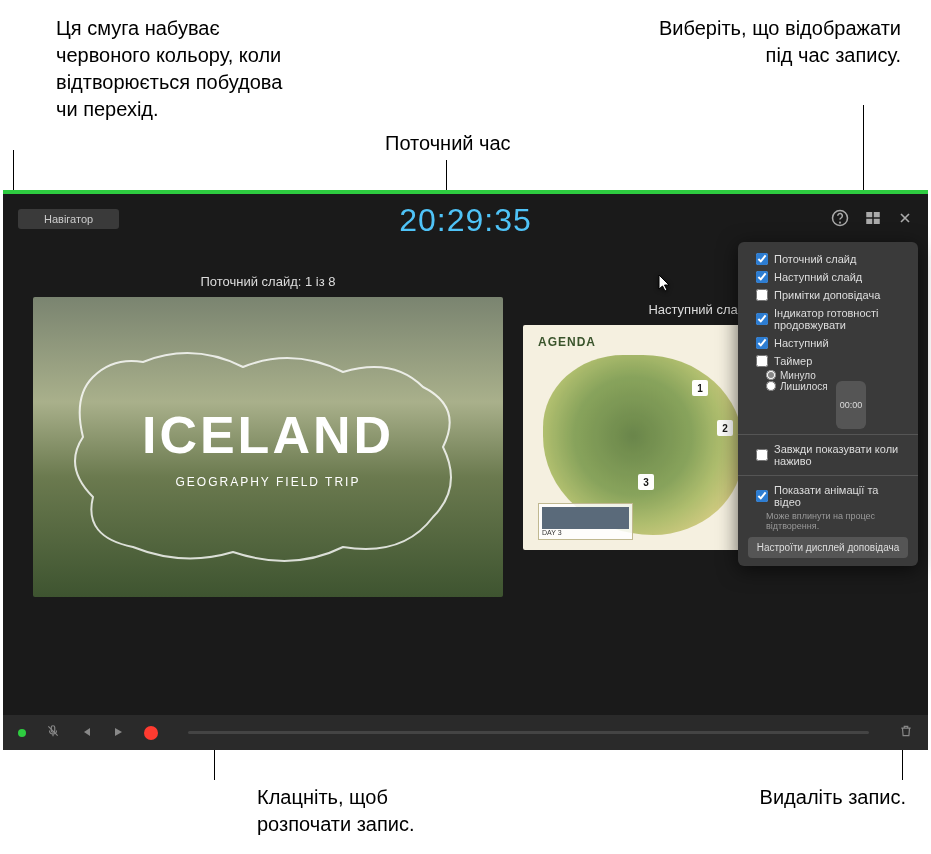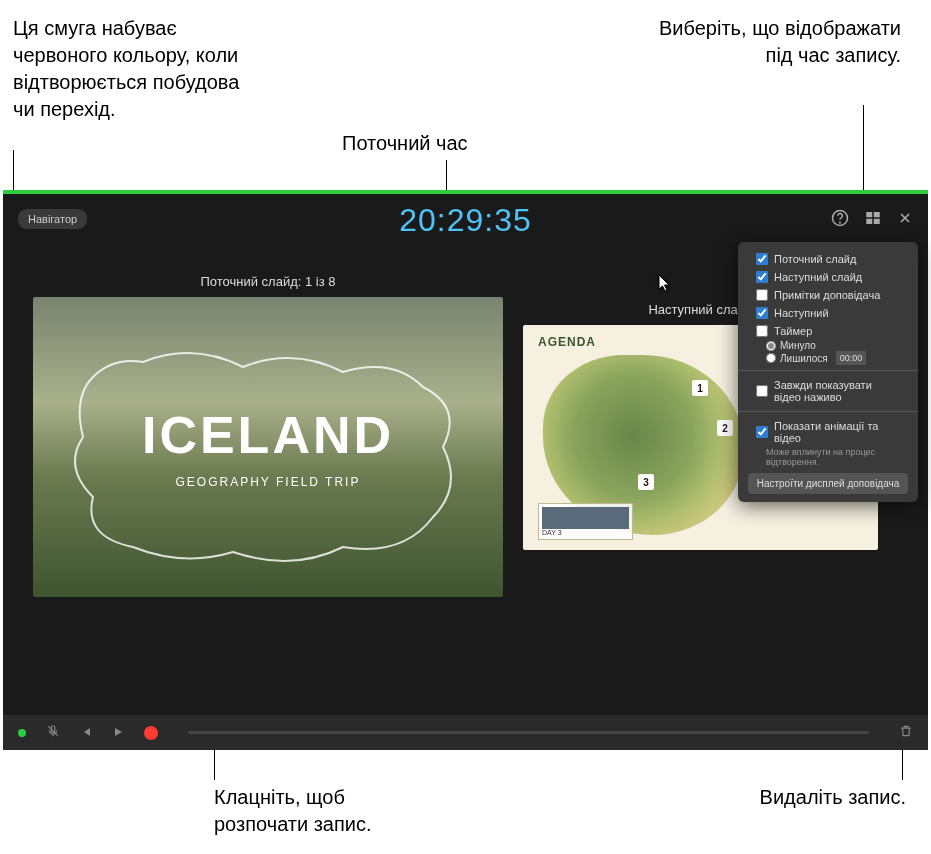--- a/index.html
+++ b/index.html
@@ -1,26 +1,26 @@
 <!DOCTYPE html>
 <html><head>
 <meta charset="utf-8">
 <style>
 * { margin: 0; padding: 0; box-sizing: border-box; }
 body { font-family: -apple-system, "Helvetica Neue", Arial, sans-serif; width: 931px; height: 854px; position: relative; background: #fff; }
 
-.callout { position: absolute; font-size: 20px; color: #000; line-height: 1.35; }
+.callout { position: absolute; font-size: 20px; color: #000; line-height: 1.35; margin-left: 43px; }
 .callout-line { position: absolute; background: #000; }
 
 .app { position: absolute; top: 190px; left: 3px; width: 925px; height: 560px; background: #000; color: #fff; overflow: visible; }
 .app .green-bar { position: absolute; top: 0; left: 0; right: 0; height: 4px; background: #2ecc40; }
 .app-body { position: absolute; top: 4px; left: 0; right: 0; bottom: 0; background: #1a1a1a; }
 
 .top-bar { position: relative; height: 50px; display: flex; align-items: center; }
-.nav-btn { position: absolute; left: 15px; top: 15px; background: #3a3a3a; color: #ccc; border: none; padding: 4px 10px; font-size: 11px; border-radius: 9px; }
+.nav-btn { position: absolute; left: 15px; top: 15px; background: #3a3a3a; color: #ccc; border: none; padding: 4px 26px; font-size: 11px; border-radius: 3px; }
 .clock { position: absolute; left: 50%; transform: translateX(-50%); top: 8px; font-size: 32px; color: #4fc3f7; font-weight: 300; letter-spacing: 1px; }
 .top-icons { position: absolute; right: 15px; top: 15px; display: flex; gap: 15px; align-items: center; }
 .top-icons svg { cursor: pointer; }
 
 .slide-area { position: relative; padding: 30px 30px 0 30px; display: flex; gap: 20px; }
 .slide-col { position: relative; }
 .slide-label { font-size: 13px; color: #ddd; margin-bottom: 8px; text-align: center; }
 .slide-current { width: 470px; }
 .slide-next { width: 355px; margin-top: 28px; }
 .slide-thumb { width: 100%; border-radius: 2px; overflow: hidden; position: relative; }
@@ -35,23 +35,23 @@
 .marker { position: absolute; width: 16px; height: 16px; background: #fff; color: #000; font-size: 10px; font-weight: 700; display: flex; align-items: center; justify-content: center; border-radius: 2px; }
 .day-card { position: absolute; right: 10px; width: 100px; background: rgba(255,255,255,.85); border: 1px solid #c0b890; padding: 3px; font-size: 7px; color: #333; }
 .day-card .dh { font-weight: 700; font-size: 8px; color: #3a542c; }
 .day-card .dimg { width: 100%; height: 22px; background: #889070; margin-bottom: 2px; }
 .day3 { position: absolute; left: 15px; bottom: 10px; width: 95px; background: rgba(255,255,255,.85); border: 1px solid #c0b890; padding: 3px; font-size: 7px; color: #333; }
 
 .popover { position: absolute; top: 48px; right: 10px; width: 180px; background: #3a3a3a; border-radius: 6px; padding: 8px 10px; font-size: 11px; color: #ddd; box-shadow: 0 4px 20px rgba(0,0,0,.6); z-index: 20; }
 .popover::before { content:''; position:absolute; top:-6px; right:32px; border:6px solid transparent; border-bottom-color:#3a3a3a; }
 .popover .row { display: flex; align-items: center; gap: 6px; padding: 3px 8px; }
 .popover input[type=checkbox] { width: 12px; height: 12px; accent-color: #2d7dd2; }
-.popover .sub { padding-left: 18px; font-size: 10px; display: flex; align-items: center; gap: 4px; }
+.popover .sub { padding-left: 18px; font-size: 10px; display: flex; gap: 4px; }
 .popover input[type=radio] { width: 10px; height: 10px; accent-color: #888; }
-.popover .timebox { background: #555; padding: 2px 4px; border-radius: 0; font-size: 9px; margin-left: 4px; }
+.popover .timebox { background: #555; padding: 19px 4px; border-radius: 6px; font-size: 9px; margin-left: 4px; }
 .popover .hr { height: 1px; background: #555; margin: 5px -10px; }
 .popover .note { font-size: 9px; color: #999; padding-left: 18px; }
 .popover .cfg-btn { display: block; width: 100%; background: #555; border: none; color: #ddd; padding: 5px; border-radius: 4px; font-size: 10px; margin-top: 6px; cursor: pointer; }
 
 .bottom-bar { position: absolute; bottom: 0; left: 0; right: 0; height: 35px; background: #2a2a2a; display: flex; align-items: center; padding: 0 15px; gap: 20px; }
 .btm-icon { color: #888; cursor: pointer; }
 .green-dot { width: 8px; height: 8px; background: #2ecc40; border-radius: 50%; }
 .rec-btn { width: 14px; height: 14px; border-radius: 50%; background: #ff3b30; cursor: pointer; }
 .trash { margin-left: auto; color: #888; cursor: pointer; }
 .scrub { flex: 1; height: 3px; background: #444; border-radius: 2px; margin: 0 10px; }
@@ -116,39 +116,43 @@
       <label class="row">
           <input type="checkbox" checked="" style="">
           <span>Наступний слайд</span>
         </label>
       <label class="row">
           <input type="checkbox" style="">
           <span>Примітки доповідача</span>
         </label>
       <label class="row">
           <input type="checkbox" checked="" style="">
+          <span>Індикатор готовності продовжувати</span>
+        </label>
+      <label class="row">
+          <input type="checkbox" checked="" style="">
           <span>Наступний</span>
         </label>
       <label class="row">
           <input type="checkbox" style="">
           <span>Таймер</span>
         </label>
       <label class="sub">
           <input type="radio" name="tm" checked="" style="">
           <span>Минуло</span>
         </label>
       <label class="sub">
           <input type="radio" name="tm" style="">
           <span>Лишилося</span>
           <span class="timebox">00:00</span>
         </label>
       <div class="hr"></div>
       <label class="row">
           <input type="checkbox" style="">
-          <span>Завжди показувати відео наживо</span>
+          <span>Завжди показувати коли наживо</span>
         </label>
       <div class="hr"></div>
       <label class="row">
           <input type="checkbox" checked="" style="">
           <span>Показати анімації та відео</span>
         </label>
       <div class="note">Може вплинути на процес відтворення.</div>
       <button class="cfg-btn">Настроїти дисплей доповідача</button>
     </div>
 

